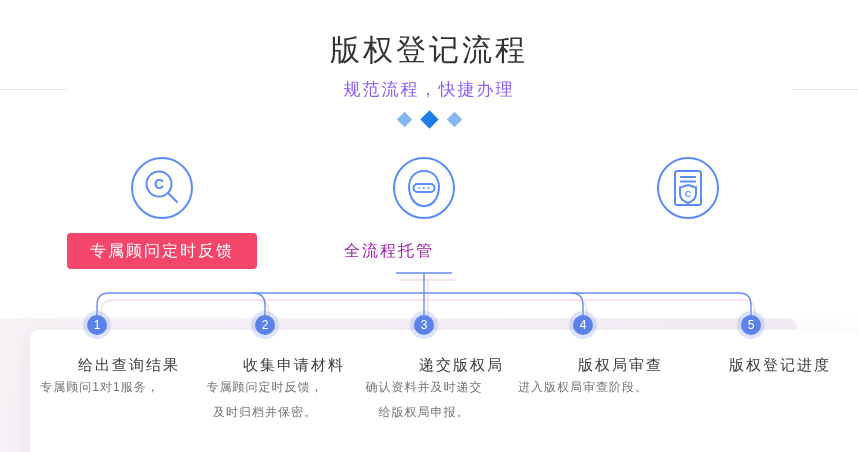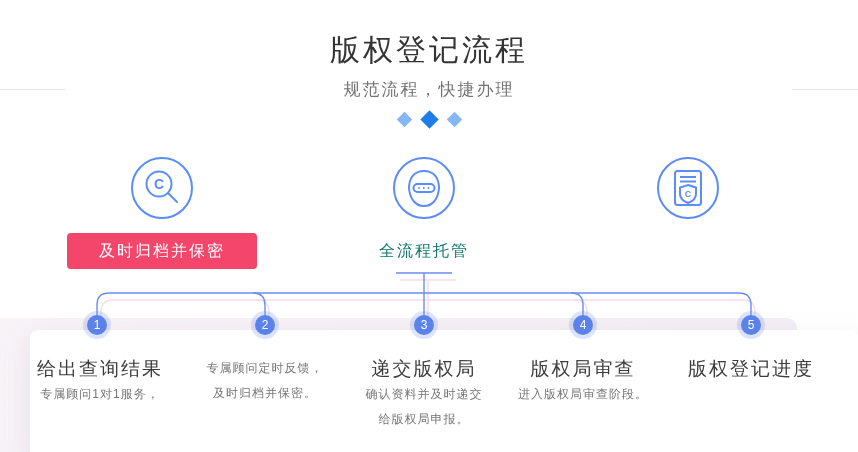--- a/index.html
+++ b/index.html
@@ -6,54 +6,54 @@
   html,body { background:#fff; }
   body { font-family:"Liberation Sans","DejaVu Sans",sans-serif; }
   .stage { position:relative; width:858px; height:452px; background:#fff; overflow:hidden; margin:0 auto; }
 
   
   .title { position:absolute; top:30px; left:0; width:100%; text-align:center;
            font-family:Liberation Serif, serif;
            font-size:30px; color:#333; letter-spacing:3px; }
   .subtitle { position:absolute; top:78px; left:0; width:100%; text-align:center;
               font-family:"Liberation Serif","DejaVu Serif",serif;
-              font-size:17px; color:#737373; letter-spacing:2px; }
+              font-size:17px; color:#8b5cf6; letter-spacing:2px; }
   .side-line { position:absolute; top:89px; height:1px; background:#e7e7e7; width:66px; }
   .side-line.left { left:0; }
   .side-line.right { right:0; }
   .diamonds { position:absolute; top:110px; left:0; width:100%; height:18px;
               display:flex; justify-content:center; align-items:center; gap:13px; }
   .diamond { width:11px; height:11px; transform:rotate(45deg); background:#85b8f2; }
   .diamond.mid { width:13px; height:13px; background:#1f7ce8; }
 
   
   .feature-icon { position:absolute; top:156px; width:64px; height:64px; }
   .feature-label { position:absolute; top:233px; height:36px; line-height:36px;
-                   text-align:center; font-size:16px; color:#0f766e; letter-spacing:2px; }
+                   text-align:left; font-size:16px; color:#a21caf; letter-spacing:2px; }
   .free-btn { position:absolute; top:233px; width:190px; height:36px; line-height:36px;
               background:#f4456b; border-radius:4px; color:#fff; text-align:center;
               font-size:16px; letter-spacing:2px; cursor:pointer; border:none; }
 
   
   .band { position:absolute; top:318px; left:0; width:797px; height:134px;
           background:linear-gradient(135deg,#f8f3f7 0%,#f1edf3 100%);
           border-radius:0 10px 10px 0; }
   .card { position:absolute; top:330px; left:30px; width:828px; height:122px;
           background:#fff; border-radius:8px 8px 0 0;
           box-shadow:0 8px 24px rgba(190,170,195,0.25); }
 
   
   .connector { position:absolute; top:268px; left:0; width:858px; height:80px; }
   .step-num { position:absolute; top:315px; width:20px; height:20px; border-radius:50%;
               background:#5b82e8; color:#fff; font-size:12px; line-height:20px;
               text-align:center; box-shadow:0 0 0 4px rgba(122,148,240,0.25); }
 
   
   .step-col { position:absolute; top:356px; width:160px; text-align:center; }
-  .step-title { font-size:19px; color:#3c3c3c; letter-spacing:2px; }
+  .step-title { font-size:15px; color:#3c3c3c; letter-spacing:2px;text-align:right; }
   .step-desc { font-size:12px; color:#757575; line-height:25px; letter-spacing:1px; }
 </style>
 </head>
 <body>
 
 <div class="stage">
 
   <div class="side-line left"></div>
   <div class="side-line right"></div>
   <div class="title">版权登记流程</div>
@@ -82,21 +82,21 @@
 
   <svg class="feature-icon" style="left:656px" viewBox="0 0 64 64" fill="none" stroke="#5b8cf7" stroke-width="2">
     <circle cx="32" cy="32" r="30"></circle>
     <rect x="19" y="15" width="26" height="34" rx="2.5"></rect>
     <line x1="24" y1="21" x2="40" y2="21"></line>
     <line x1="24" y1="25.5" x2="40" y2="25.5"></line>
     <path d="M32 29 L40 31.5 V38 Q40 44 32 47 Q24 44 24 38 V31.5 Z"></path>
     <text x="32" y="41" text-anchor="middle" font-size="9" font-weight="600" fill="#5b8cf7" stroke="none">C</text>
   </svg>
 
-  <button class="free-btn" style="left:67px">及时归档并保密</button>
+  <button class="free-btn" style="left:67px">专属顾问定时反馈</button>
   <div class="feature-label" style="left:344px;width:160px">全流程托管</div>
 
   <div class="band"></div>
   <div class="card"></div>
 
   <svg class="connector" viewBox="0 0 858 80" fill="none">
     <g stroke="#f3d9e9" stroke-width="1.4" transform="translate(4,7)" opacity="0.9">
       <path d="M 97 48 L 97 37 Q 97 25 109 25 L 739 25 Q 751 25 751 37 L 751 48"></path>
       <path d="M 253 25 Q 265 25 265 37 L 265 48"></path>
       <path d="M 571 25 Q 583 25 583 37 L 583 48"></path>
@@ -118,20 +118,21 @@
   <div class="step-num" style="left:573px">4</div>
   <div class="step-num" style="left:741px">5</div>
 
   <div class="step-col" style="left:20px">
     <div class="step-title">给出查询结果</div>
     <div class="step-desc">
       <div>专属顾问1对1服务，</div>
     </div>
   </div>
   <div class="step-col" style="left:185px">
+    <div class="step-title">收集申请材料</div>
     <div class="step-desc">
       <div>专属顾问定时反馈，</div>
       <div>及时归档并保密。</div>
     </div>
   </div>
   <div class="step-col" style="left:503px">
     <div class="step-title">版权局审查</div>
     <div class="step-desc">
       <div>进入版权局审查阶段。</div>
       <div></div>

